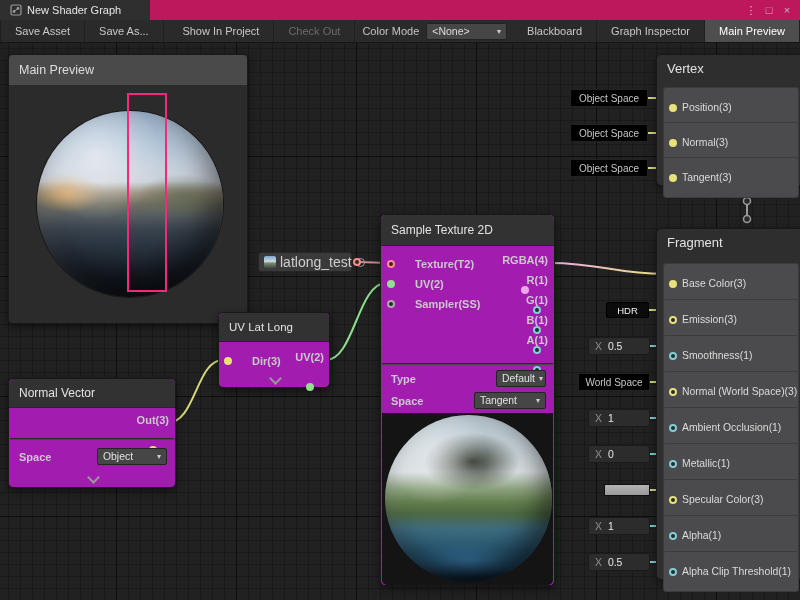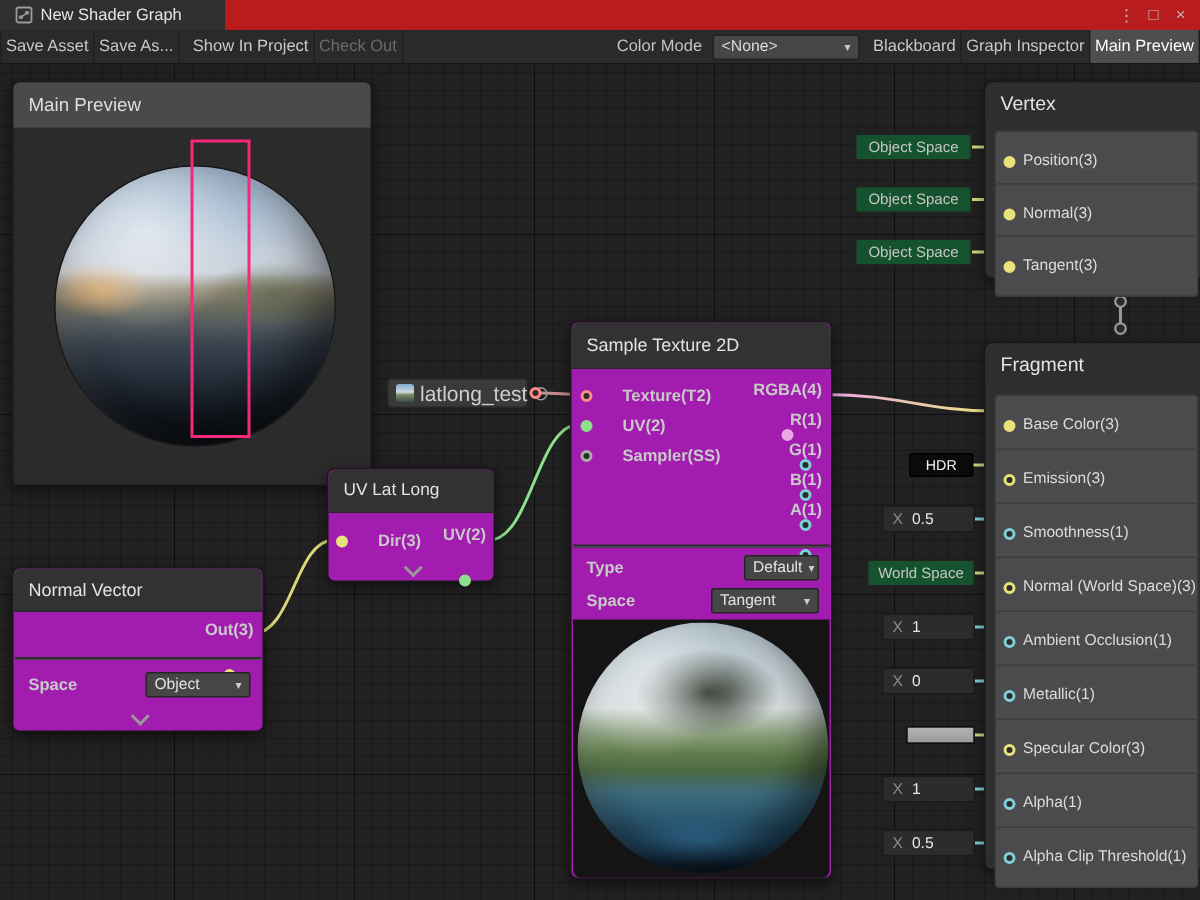--- a/index.html
+++ b/index.html
@@ -1,28 +1,28 @@
 <!DOCTYPE html>
 <html><head>
 <meta charset="utf-8">
 <style>
   html,body{margin:0;padding:0;background:#111;}
   .root{position:relative;width:800px;height:600px;overflow:hidden;background:#1E1E1E;
         font-family:"Liberation Sans","DejaVu Sans",sans-serif;-webkit-font-smoothing:antialiased;color:#CCC;}
 
   
-  .titlebar{position:absolute;left:0;top:0;width:800px;height:20px;background:#b91c1c;display:flex;align-items:stretch;z-index:5;}
+  .titlebar{position:absolute;left:0;top:0;width:800px;height:20px;background:#be185d;display:flex;align-items:stretch;z-index:5;}
   .tab{display:flex;align-items:center;gap:5px;padding:0 10px;background:#2F2F2F;color:#E6E6E6;font-size:11px;min-width:130px;}
   .win-controls{margin-left:auto;display:flex;align-items:center;gap:4px;padding-right:6px;color:#BDBDBD;font-size:11px;}
   .win-controls span{width:14px;text-align:center;cursor:default;}
 
   
   .toolbar{position:absolute;left:0;top:20px;width:800px;height:22px;background:#2A2A2A;border-bottom:1px solid #151515;
            display:flex;align-items:center;z-index:5;font-size:11px;}
-  .tbtn{height:22px;line-height:22px;padding:0 3px;color:#C9C9C9;border-right:1px solid #1F1F1F;white-space:nowrap;cursor:default;}
+  .tbtn{height:22px;line-height:22px;padding:0 14px;color:#C9C9C9;border-right:1px solid #1F1F1F;white-space:nowrap;cursor:default;}
   .tbtn:first-child{border-left:1px solid #1F1F1F;}
   .tbtn.disabled{color:#6B6B6B;}
   .tbtn.on{background:#4E4E4E;color:#FFF;}
   .tlabel{padding:0 7px;color:#C4C4C4;white-space:nowrap;}
   .tdrop{width:86px;height:15px;background:#464646;border:1px solid #222;border-radius:2px;margin-right:6px;
          display:flex;align-items:center;justify-content:space-between;padding:0 5px;color:#DDD;font-size:10.5px;text-align:right;}
   .tdrop::after{content:"▾";font-size:8px;color:#CCC;}
   .grow{flex:1;}
 
   
@@ -61,21 +61,21 @@
 
   .drop{background:#464646;border:1px solid #242424;border-radius:2px;height:17px;display:flex;align-items:center;
         justify-content:space-between;padding:0 5px;font-size:10.4px;color:#E2E2E2;box-sizing:border-box;}
   .drop::after{content:"▾";font-size:8px;color:#CCC;margin-left:4px;}
 
   .chev{position:absolute;width:12px;height:10px;}
   .chev::before{content:"";position:absolute;left:2px;top:0;width:7px;height:7px;
                 border-right:2px solid #9A9A9A;border-bottom:2px solid #9A9A9A;transform:rotate(45deg);}
 
   
-  .pill{position:absolute;background:#14532d;border:1px solid #232323;border-radius:2px;color:#C6C6C6;
+  .pill{position:absolute;background:#000000;border:1px solid #232323;border-radius:2px;color:#C6C6C6;
         font-size:10px;display:flex;align-items:center;justify-content:center;z-index:2;box-sizing:border-box;white-space:nowrap;}
   .hdr{position:absolute;background:#0B0B0B;border:1px solid #000;border-radius:2px;color:#F2F2F2;
        font-size:9.5px;display:flex;align-items:center;justify-content:center;z-index:2;box-sizing:border-box;}
   .ffield{position:absolute;height:18px;background:#2C2C2C;border:1px solid #1B1B1B;border-radius:2px;
           display:flex;align-items:center;gap:6px;padding:0 6px;z-index:2;box-sizing:border-box;font-size:10.4px;}
   .fx{color:#8D8D8D;} .fv{color:#E8E8E8;}
   .swatch{position:absolute;background:linear-gradient(#B4B4B4,#9A9A9A);border:1px solid #101010;z-index:2;box-sizing:border-box;}
 
   
   .panel{position:absolute;left:8px;top:54px;width:240px;height:270px;background:#2B2B2B;border:1px solid #1A1A1A;

